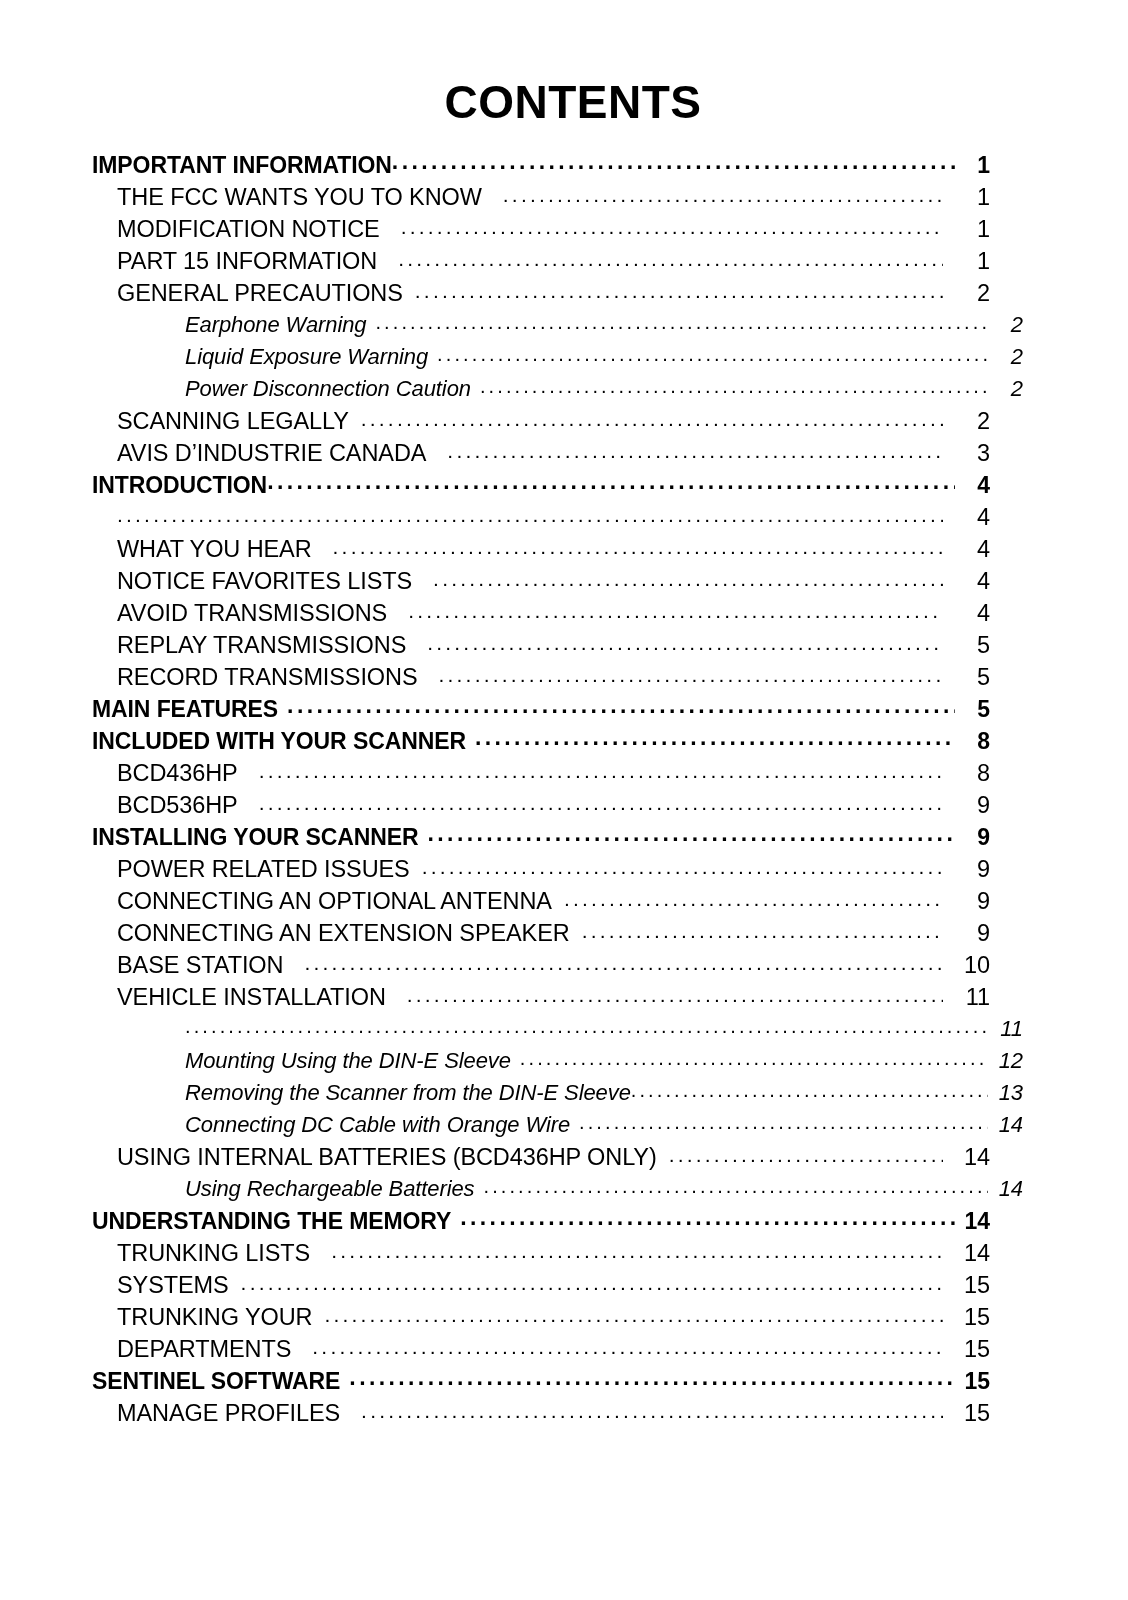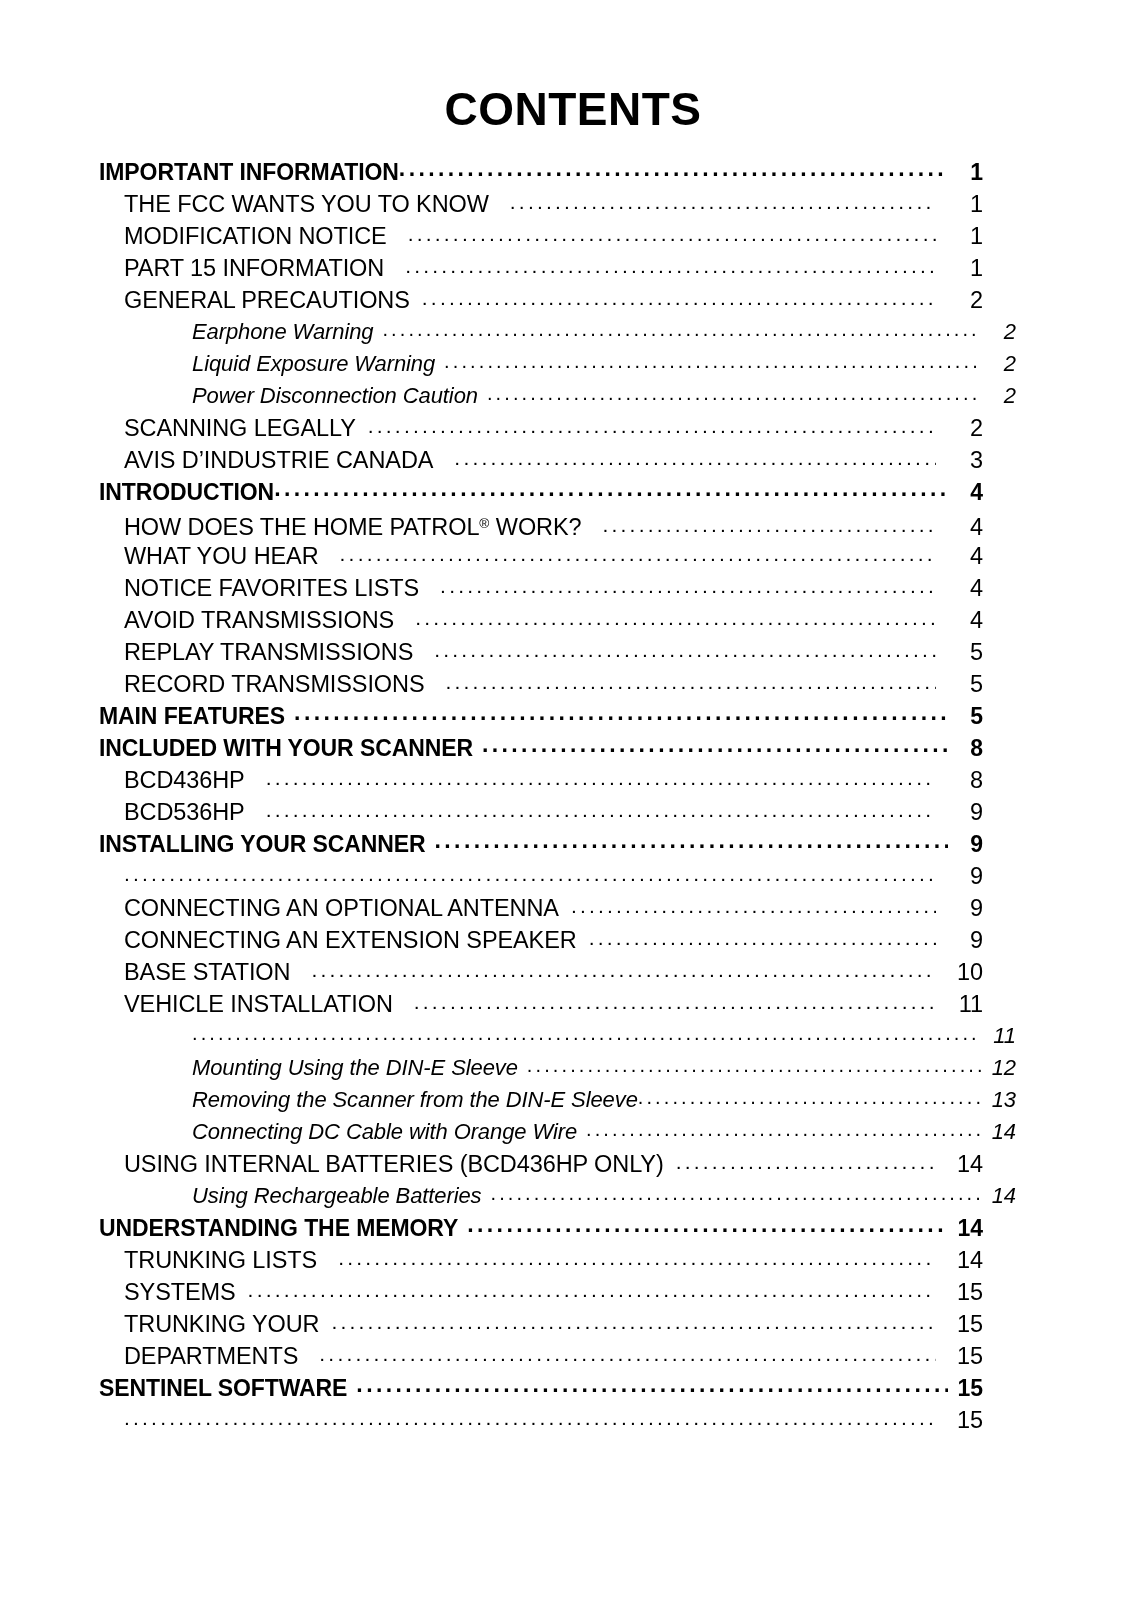--- a/index.html
+++ b/index.html
@@ -13,21 +13,21 @@
     font-family: "Liberation Sans", sans-serif;
     color: #000000;
     position: relative;
     overflow: hidden;
   }
 
   .page {
     width: 1128px;
     height: 1380px;
     box-sizing: border-box;
-    padding: 7px;
+    padding: 0;
     position: relative;
   }
 
   .toc-title {
     text-align: center;
     font-family: "Liberation Sans", sans-serif;
     font-weight: bold;
     font-size: 46px;
     letter-spacing: 0.5px;
     margin: 0;
@@ -210,21 +210,20 @@
         <span class="toc-label">AVIS D’INDUSTRIE CANADA</span>
         <span class="toc-leader"></span>
         <span class="toc-page">3</span>
       </li>
       <li class="toc-row lvl1 nogap">
         <span class="toc-label">INTRODUCTION</span>
         <span class="toc-leader"></span>
         <span class="toc-page">4</span>
       </li>
       <li class="toc-row lvl2 gap">
-        <span class="toc-label">HOW DOES THE HOME PATROL<span class="reg">®</span> WORK?</span>
         <span class="toc-leader"></span>
         <span class="toc-page">4</span>
       </li>
       <li class="toc-row lvl2 gap">
         <span class="toc-label">WHAT YOU HEAR</span>
         <span class="toc-leader"></span>
         <span class="toc-page">4</span>
       </li>
       <li class="toc-row lvl2 gap">
         <span class="toc-label">NOTICE FAVORITES LISTS</span>
@@ -265,20 +264,21 @@
         <span class="toc-label">BCD536HP</span>
         <span class="toc-leader"></span>
         <span class="toc-page">9</span>
       </li>
       <li class="toc-row lvl1 gap">
         <span class="toc-label">INSTALLING YOUR SCANNER</span>
         <span class="toc-leader"></span>
         <span class="toc-page">9</span>
       </li>
       <li class="toc-row lvl2 nogap">
+        <span class="toc-label">POWER RELATED ISSUES</span>
         <span class="toc-leader"></span>
         <span class="toc-page">9</span>
       </li>
       <li class="toc-row lvl2 nogap">
         <span class="toc-label">CONNECTING AN OPTIONAL ANTENNA</span>
         <span class="toc-leader"></span>
         <span class="toc-page">9</span>
       </li>
       <li class="toc-row lvl2 nogap">
         <span class="toc-label">CONNECTING AN EXTENSION SPEAKER</span>
@@ -348,18 +348,19 @@
         <span class="toc-label">DEPARTMENTS</span>
         <span class="toc-leader"></span>
         <span class="toc-page">15</span>
       </li>
       <li class="toc-row lvl1 gap">
         <span class="toc-label">SENTINEL SOFTWARE</span>
         <span class="toc-leader"></span>
         <span class="toc-page">15</span>
       </li>
       <li class="toc-row lvl2 gap">
+        <span class="toc-label">MANAGE PROFILES</span>
         <span class="toc-leader"></span>
         <span class="toc-page">15</span>
       </li>
     </ul>
 
 </div>
 
 </body></html>

